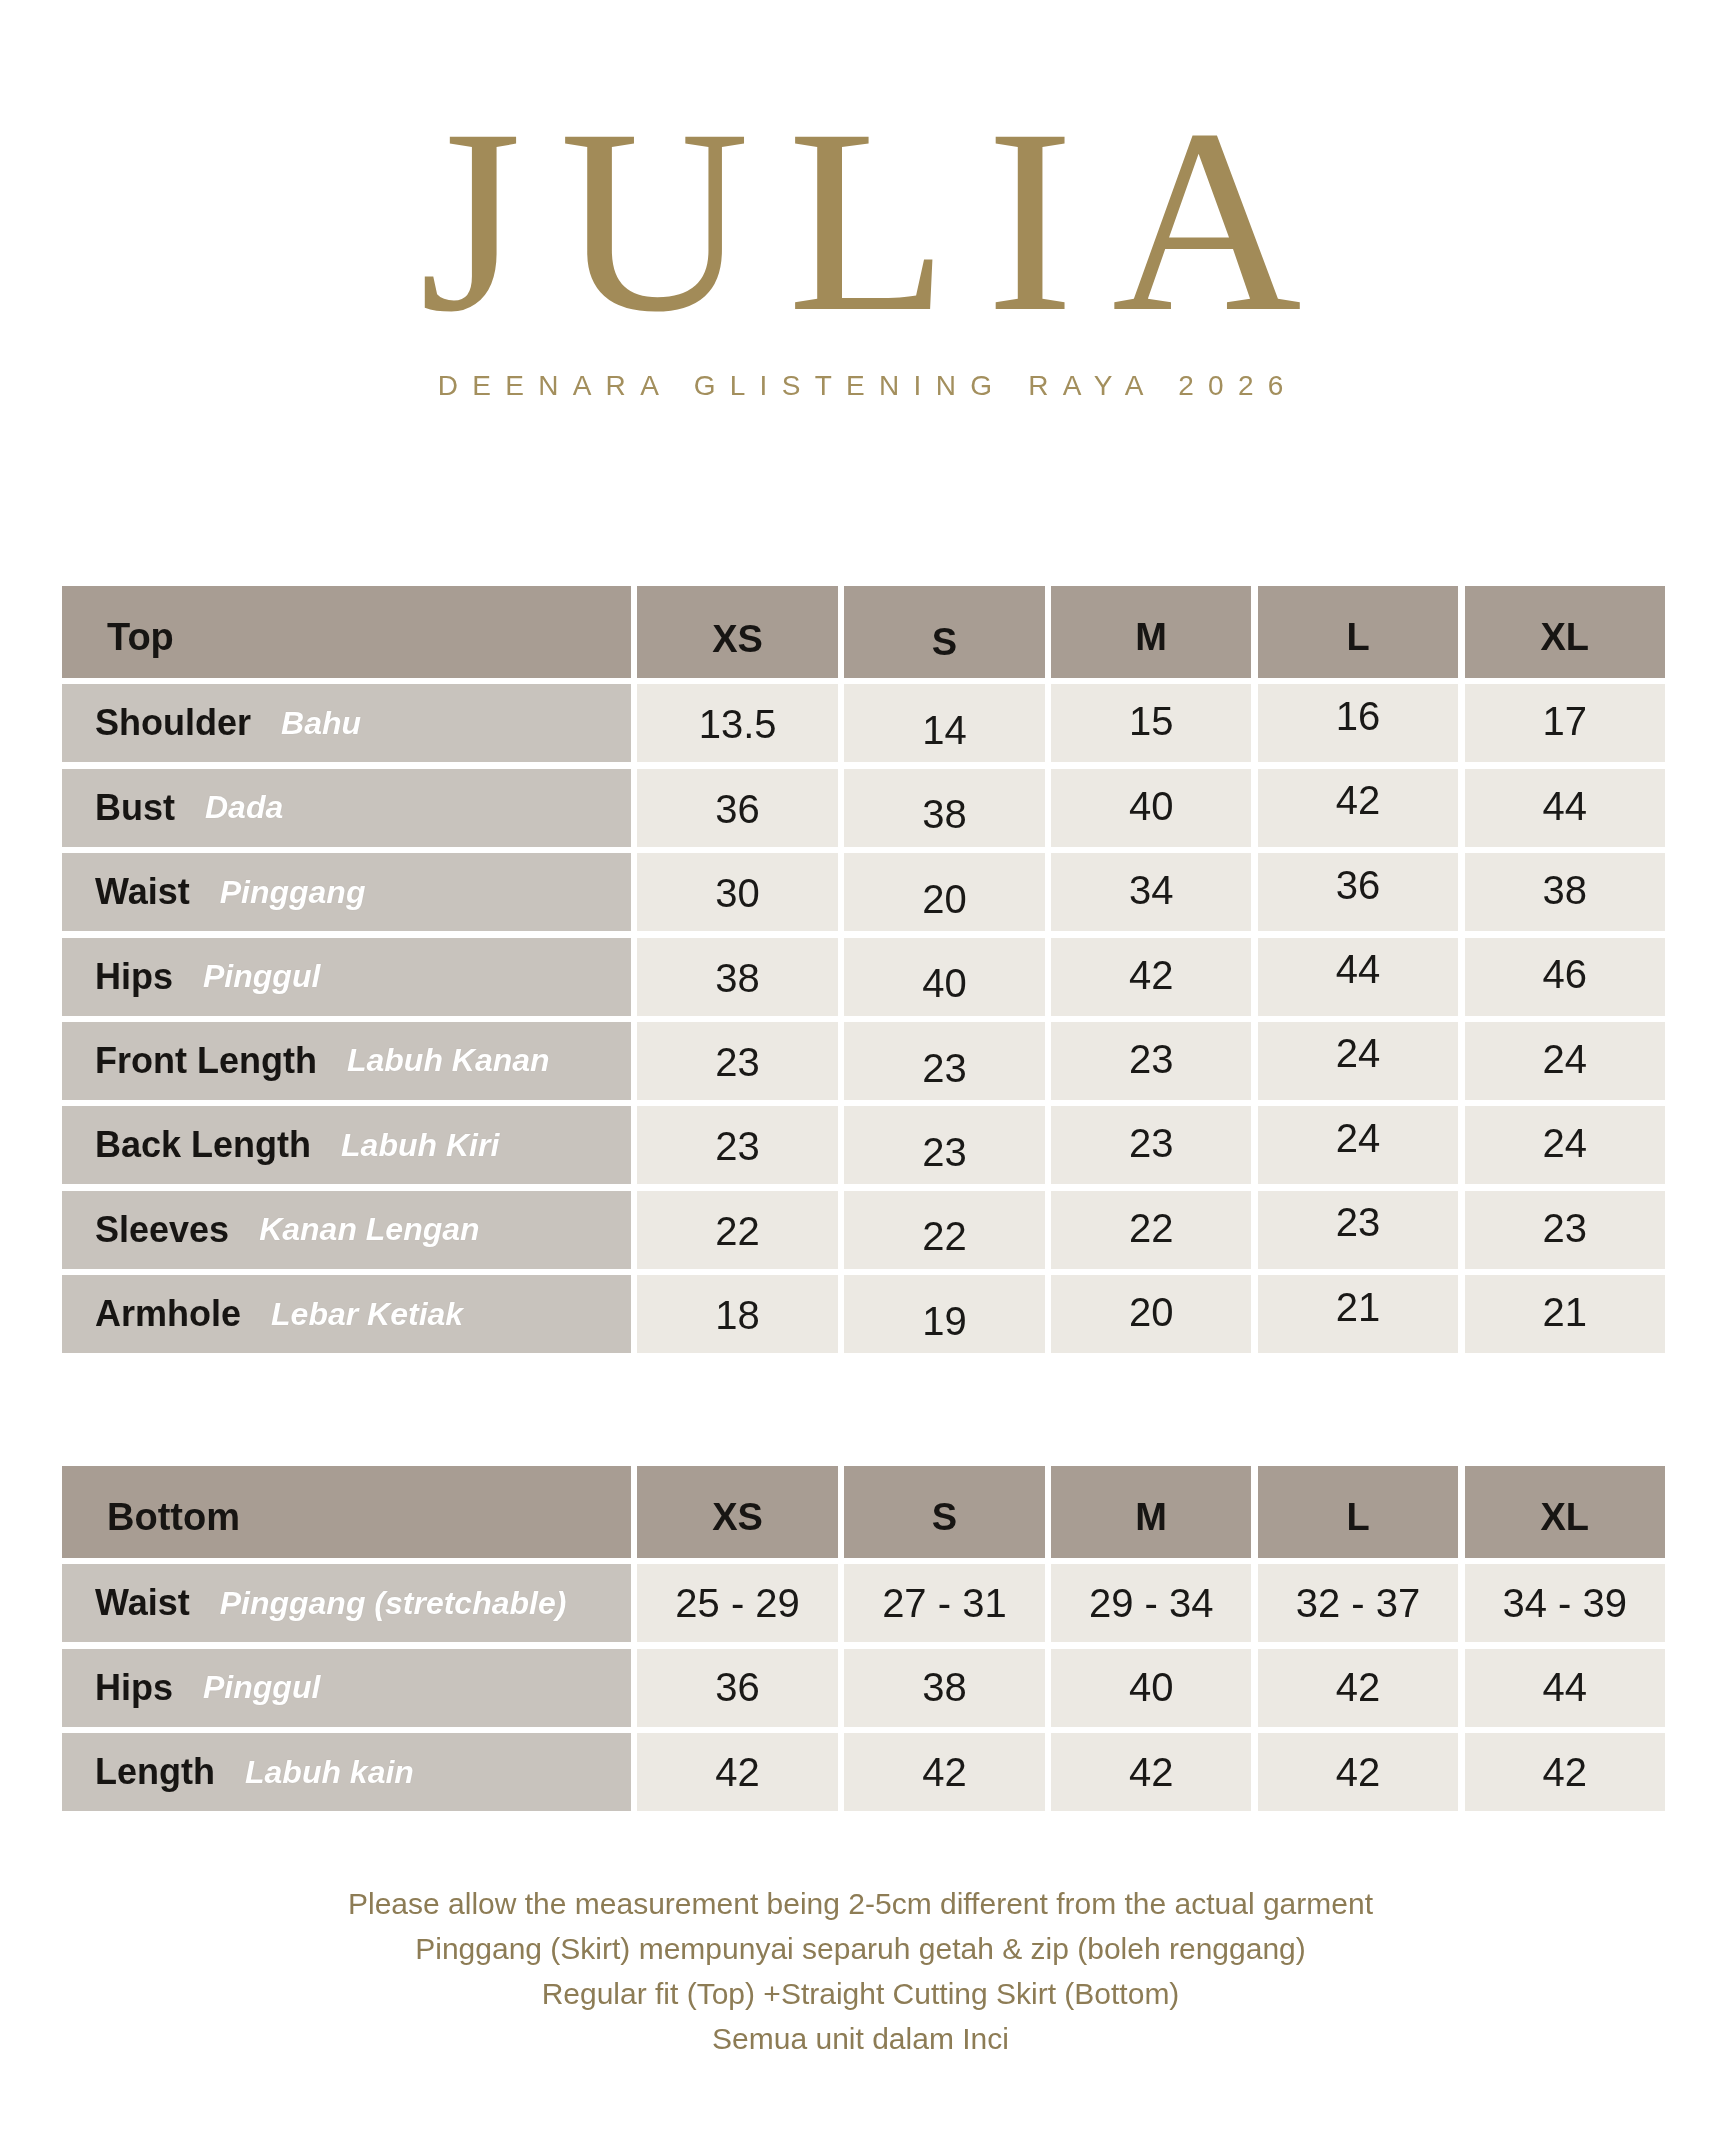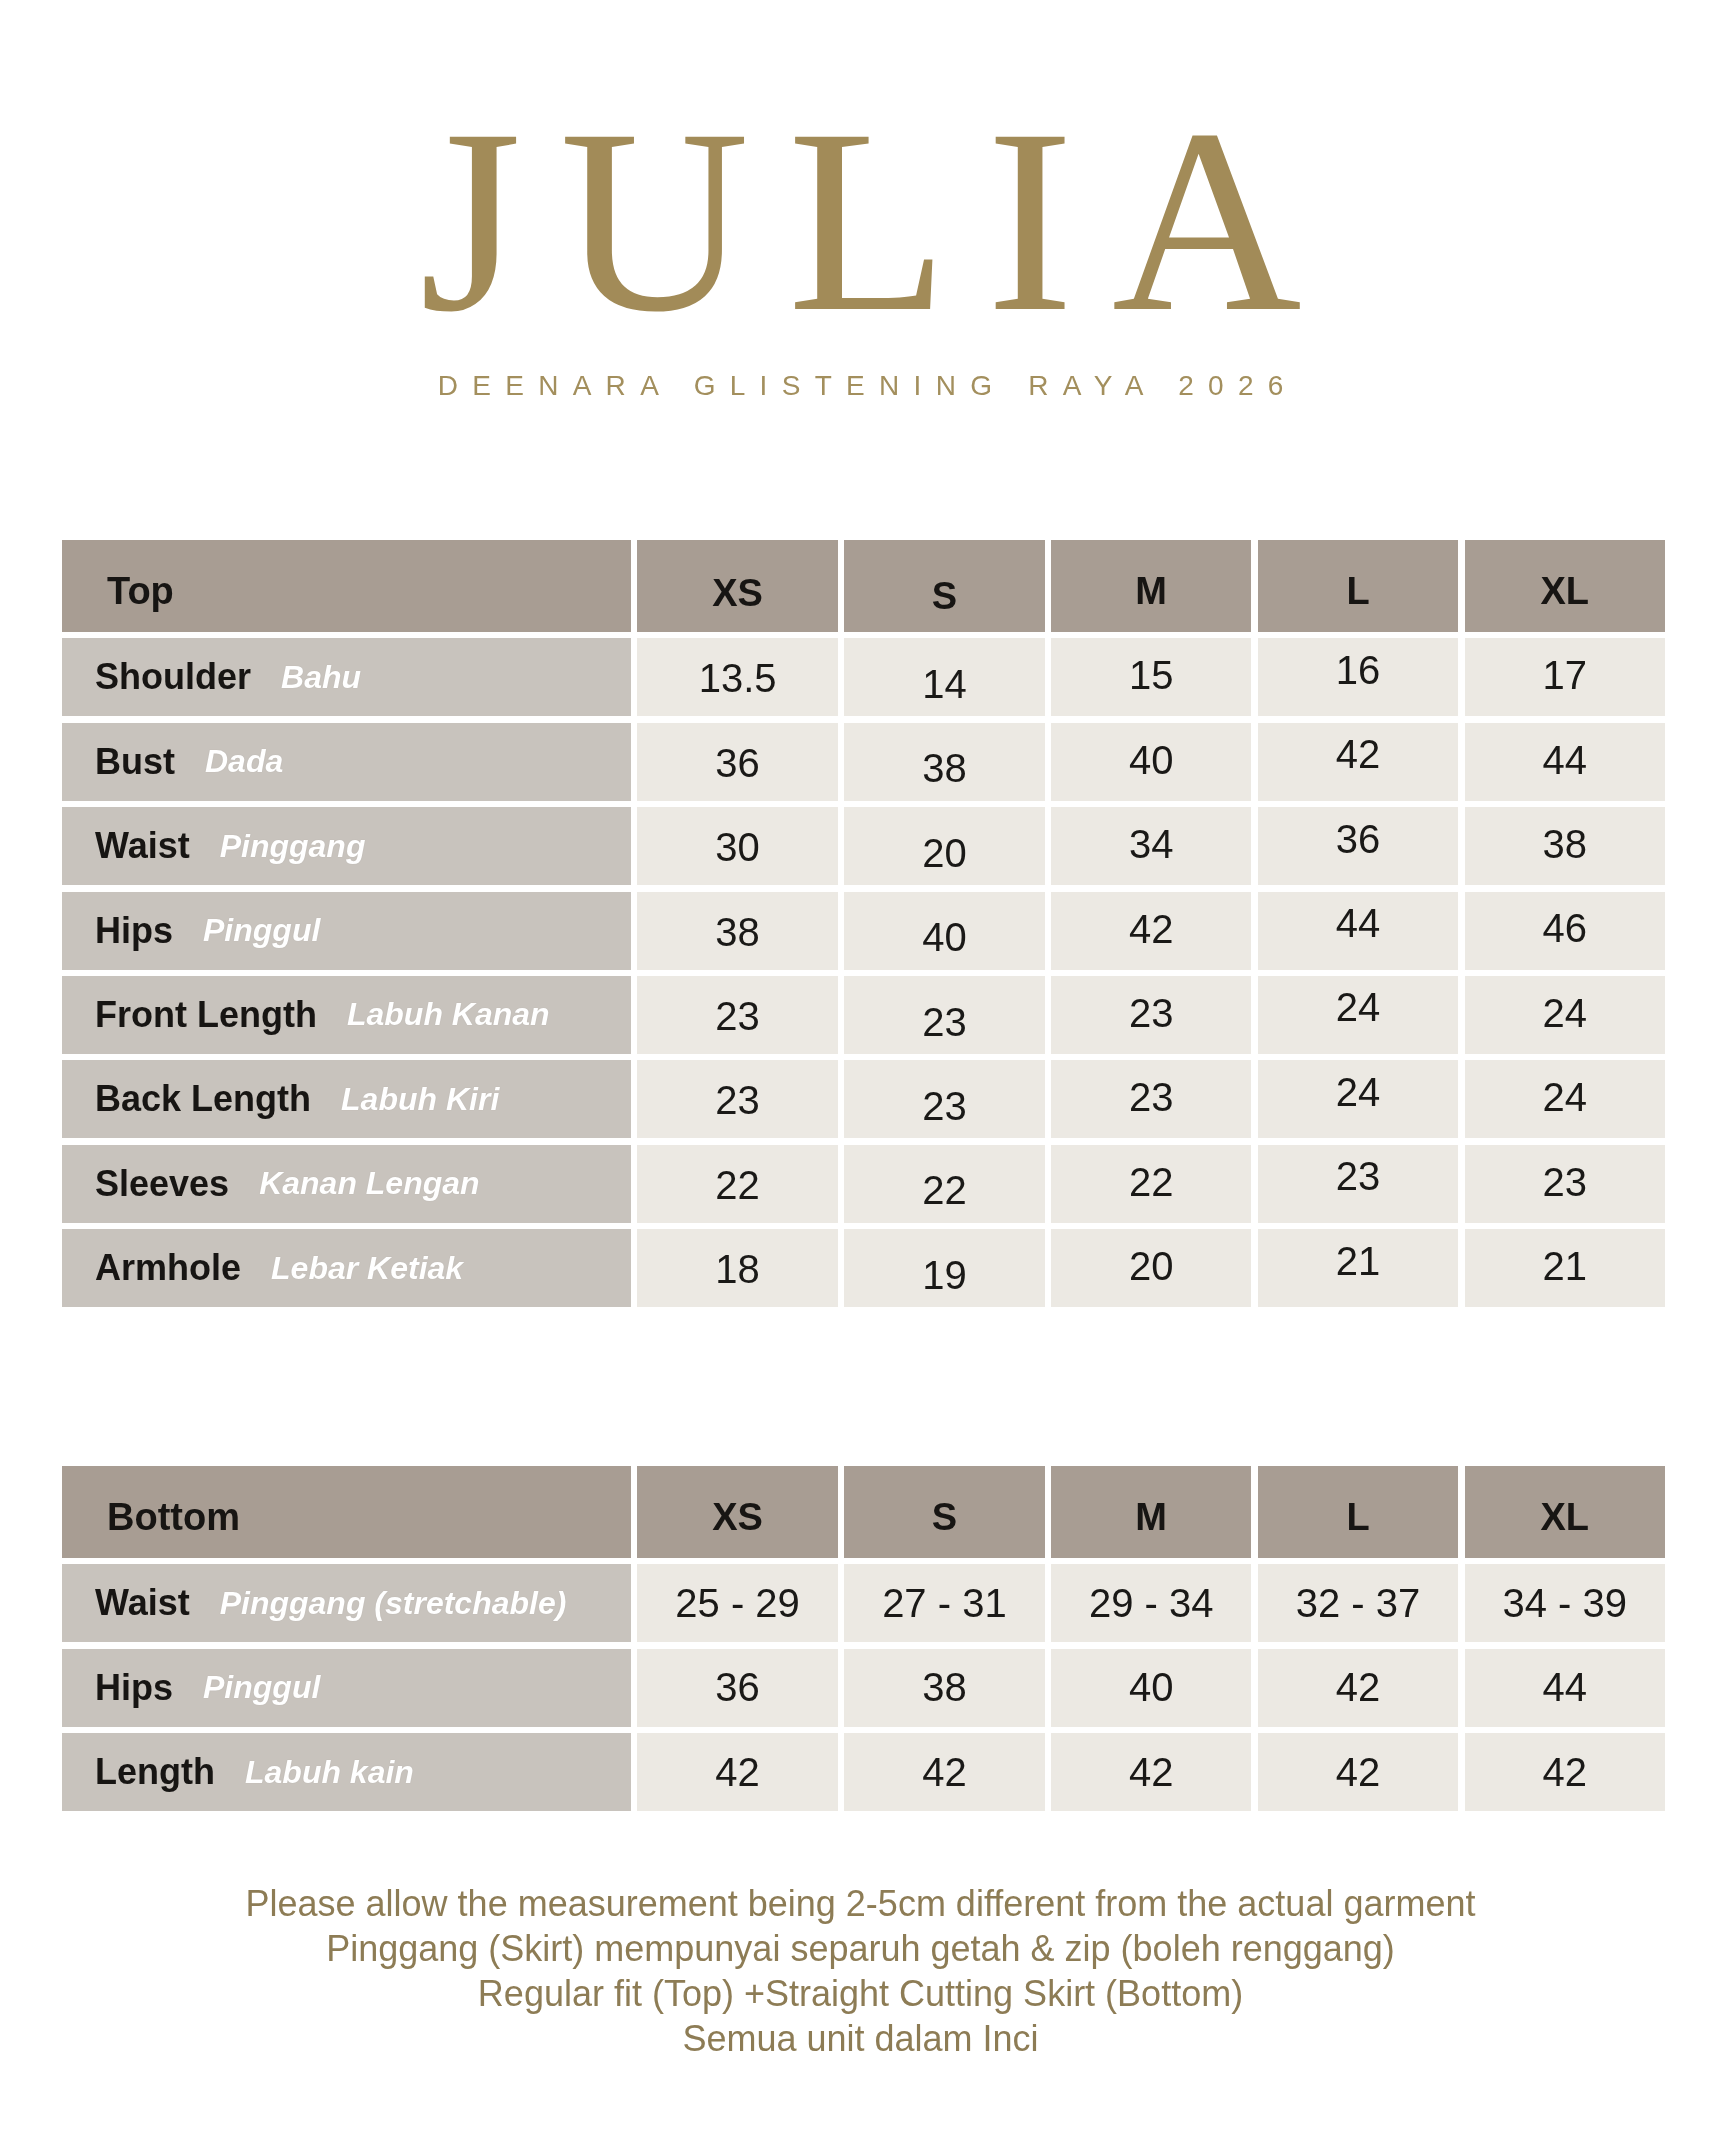--- a/index.html
+++ b/index.html
@@ -40,21 +40,21 @@
     font-weight:400;
     white-space:nowrap;
   }
   .size-table{
     position:absolute;left:62px;width:1603px;
     display:grid;
     grid-template-columns:569px repeat(5,1fr);
     column-gap:6.4px;row-gap:6.4px;
     background:transparent;
   }
-  #top-table{top:540px;text-align:center;}
+  #top-table{top:586px;text-align:center;}
   #bottom-table{top:1466px;}
   .hcell{
     height:92px;background:var(--header-bg);
     display:flex;align-items:center;justify-content:center;
     box-sizing:border-box;padding-top:11px;
     font-weight:bold;font-size:38px;color:var(--text-black);
   }
   .hcell.hlabel{justify-content:flex-start;padding-left:45px;}
   .cell{height:78px;box-sizing:border-box;}
   .cell.label{
@@ -81,21 +81,21 @@
   #top-table .val.col1{padding-top:14.3px;}
   #top-table .val.col2{padding-bottom:3px;}
   #top-table .val.col3{padding-bottom:14px;}
   #top-table .val.col4{padding-bottom:3.2px;}
   #top-table .hsize.col1{padding-top:21px;}
   #top-table .hsize.col0{padding-top:14.3px;}
   .footer-notes{
     position:absolute;top:1881px;left:0;width:100%;
     text-align:center;
     color:var(--footer-gold);
-    font-size:36px;line-height:45px;
+    font-size:30px;line-height:45px;
   }
 </style>
 </head>
 <body>
 
 <div class="page-title">JULIA</div>
 
 <div class="page-subtitle">DEENARA GLISTENING RAYA 2026</div>
 
 <div class="size-table" id="top-table">

